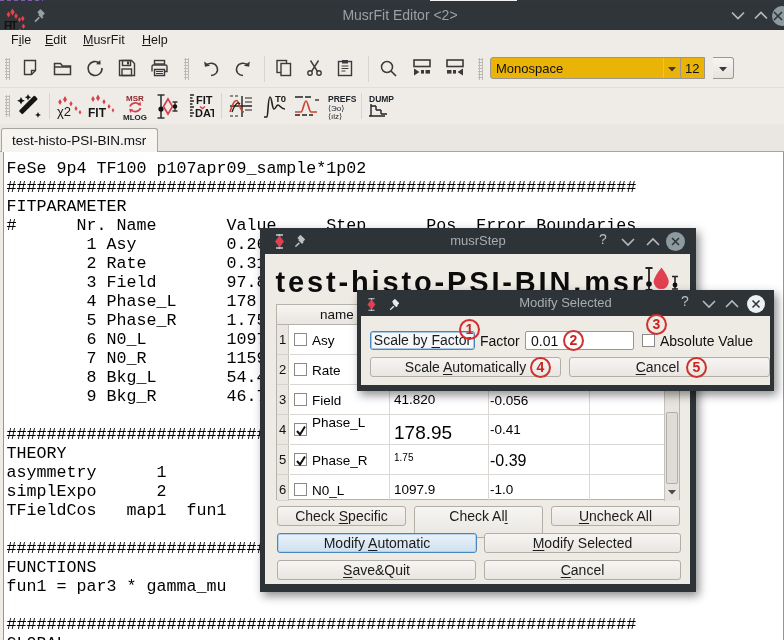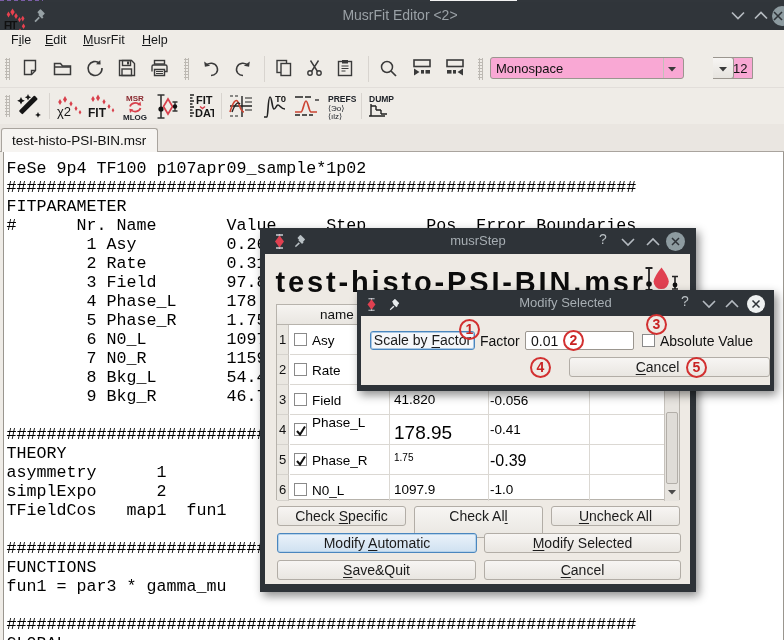--- a/index.html
+++ b/index.html
@@ -12,21 +12,21 @@
 
 #menubar{left:0;top:30px;width:784px;height:20px;background:#efece7}
 .mi{top:3px;font-size:12.5px;color:#16181a}
 .mi u{text-decoration-thickness:1px}
 
 #tb1{left:0;top:50px;width:784px;height:38px;background:#efece7}
 #tb2{left:0;top:88px;width:784px;height:36px;background:#efece7}
 .grip{width:5px;height:22px;background-image:radial-gradient(circle,#bdb9b3 1px,transparent 1.2px);background-size:3px 3px}
 .vsep{width:1px;height:26px;background:#d8d4cf}
 
-.combo{background:#f9a8d4;border:1px solid #9b968f;border-radius:3px;font-size:13px;color:#111}
+.combo{background:#eab308;border:1px solid #9b968f;border-radius:3px;font-size:13px;color:#111}
 
 #tabbar{left:0;top:124px;width:784px;height:28px;background:#eae6e1}
 #tabbar .line{left:0;top:27px;width:784px;height:1px;background:#a9a49e}
 .tab{left:1px;top:4px;width:157px;height:24px;background:#f6f4f1;border:1px solid #a9a49e;border-bottom:none;border-radius:3px 3px 0 0;font-size:13.5px;color:#111;padding:4px 0 0 10px}
 
 #editor{left:3px;top:152px;width:781px;height:488px;background:#fff;border-left:1px solid #9a968f;border-right:1px solid #9a968f}
 #editor pre{position:absolute;left:2.5px;top:7px;font-family:"Liberation Mono",monospace;font-size:16.67px;line-height:19px;color:#000}
 
 .win{background:#2e3338;box-shadow:3px 4px 9px rgba(0,0,0,.45)}
 .wtitle{font-size:13px;color:#a7aeb3}
@@ -162,21 +162,21 @@
         <rect x="7" y="11" width="3" height="3.6" fill="#3a3a3a"></rect>
       </svg>
     <div class="abs grip" style="left:478px;top:8px"></div>
     <div class="abs combo" style="left:490px;top:7px;width:194px;height:22px">
       <div class="abs" style="left:5px;top:3px">Monospace</div>
       <div class="abs" style="left:172px;top:0;width:1px;height:20px;background:#c3bfb9"></div>
       <svg class="abs" style="left:175px;top:8px" width="12" height="7" viewBox="0 0 12 7">
           <path d="M2 1 l4 4.5 4 -4.5 z" fill="#3a3a3a"></path>
         </svg>
     </div>
-    <div class="abs combo" style="left:728px;top:7px;width:25px;height:22px;border-radius:3px 0 0 3px">
+    <div class="abs combo" style="left:680px;top:7px;width:25px;height:22px;border-radius:3px 0 0 3px">
         <div class="abs" style="left:4px;top:3px">12</div>
       </div>
     <div class="abs" style="left:713px;top:7px;width:21px;height:22px;background:linear-gradient(#f7f5f3,#e6e3de);border:1px solid #9b968f;border-left:none;border-radius:0 3px 3px 0">
       <svg class="abs" style="left:5px;top:8px" width="12" height="7" viewBox="0 0 12 7">
           <path d="M1 1 l4 4.5 4 -4.5 z" fill="#3a3a3a"></path>
         </svg>
     </div>
   </div>
 
   <div class="abs" style="left:0;top:87px;width:784px;height:1px;background:#e2deda"></div>
@@ -428,20 +428,21 @@
         <path d="M5.5 5.5 L12.5 12.5 M12.5 5.5 L5.5 12.5" stroke="#2e3338" stroke-width="1.5"></path>
       </svg>
 
     <div class="abs content" style="left:4px;top:26px;width:409px;height:69px"></div>
     <div class="abs btn" style="left:13px;top:41px;width:105px;height:19px;background:#f5f7fa;border:1px solid #4a86be;box-shadow:inset 0 0 0 1px #a9c8e4;line-height:17px;font-size:14px">Scale by <u>F</u>actor</div>
     <div class="abs" style="left:123px;top:43px;font-size:14px;color:#111">Factor</div>
     <div class="abs" style="left:168px;top:41px;width:109px;height:19px;background:#fff;border:1px solid #9b968f;border-radius:2px"></div>
     <div class="abs" style="left:174px;top:43px;font-size:14px;color:#111">0.01</div>
     <div class="abs cb" style="left:285px;top:44px"></div>
     <div class="abs" style="left:303px;top:43px;font-size:14px;color:#111">Absolute Value</div>
+    <div class="abs btn" style="left:13px;top:67px;width:191px;height:20px;line-height:18px">Scale <u>A</u>utomatically</div>
     <div class="abs btn" style="left:212px;top:67px;width:201px;height:20px;line-height:18px;padding-right:24px"><u>C</u>ancel</div>
 
     <div class="abs redc" style="left:102px;top:29px;width:21px;height:21px;line-height:17px">1</div>
     <div class="abs redc" style="left:206px;top:40px;width:21px;height:21px;line-height:17px">2</div>
     <div class="abs redc" style="left:289px;top:24px;width:21px;height:21px;line-height:17px">3</div>
     <div class="abs redc" style="left:173px;top:67px;width:21px;height:21px;line-height:17px">4</div>
     <div class="abs redc" style="left:329px;top:67px;width:21px;height:21px;line-height:17px">5</div>
   </div>
 </div>
 </body></html>

